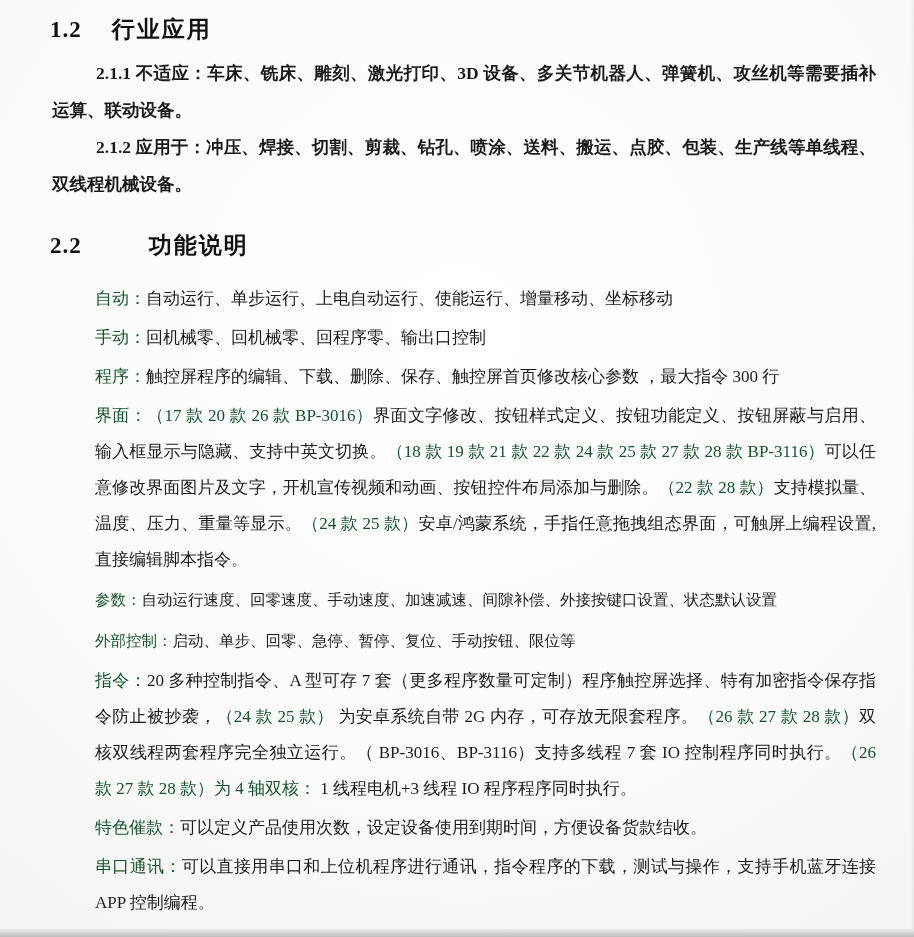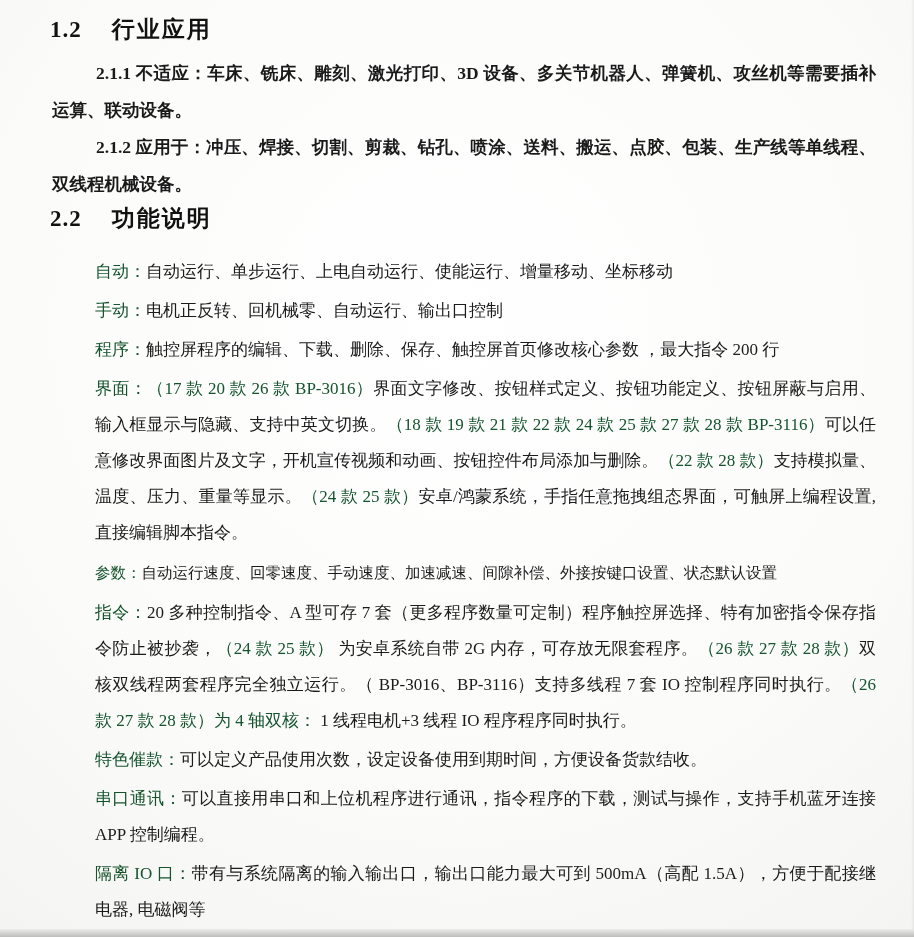--- a/index.html
+++ b/index.html
@@ -33,21 +33,21 @@
   .sec1-body{margin:10px 0 0 2px;}
   .s1-para{
     margin:0;
     font-size:17.5px;
     line-height:37px;
     font-weight:bold;
     text-indent:44px;
     text-align:justify;
     color:#1a1a1a;
   }
-  .sec2-heading{}
+  .sec2-heading{margin-top:27px;gap:37px;}
   .sec2-body{margin:20px 0 0 45px;}
   .item{
     margin:0 0 3px 0;
     font-size:17px;
     line-height:36px;
     text-align:justify;
     color:#1b1b1b;
   }
   .item.sm{font-size:15.5px;line-height:38px;}
   .b{font-weight:normal;color:#14532d;}
@@ -75,24 +75,25 @@
     <p class="s1-para">2.1.2 应用于：冲压、焊接、切割、剪裁、钻孔、喷涂、送料、搬运、点胶、包装、生产线等单线程、双线程机械设备。</p>
   </div>
 
   <h2 class="sec-heading sec2-heading">
     <span class="sec-num">2.2</span>
     <span class="sec-title">功能说明</span>
   </h2>
 
   <div class="sec2-body">
     <p class="item"><span class="b">自动：</span><span>自动运行、单步运行、上电自动运行、使能运行、增量移动、坐标移动</span></p>
-    <p class="item"><span class="b">手动：</span><span>电机正反转、回机械零、自动运行、输出口控制</span></p>
-    <p class="item"><span class="b">程序：</span><span>触控屏程序的编辑、下载、删除、保存、触控屏首页修改核心参数 ，最大指令 200 行</span></p>
+    <p class="item"><span class="b">手动：</span><span>回机械零、回机械零、回程序零、输出口控制</span></p>
+    <p class="item"><span class="b">程序：</span><span>触控屏程序的编辑、下载、删除、保存、触控屏首页修改核心参数 ，最大指令 300 行</span></p>
     <p class="item"><span class="b">界面：</span><span class="b">（17 款 20 款 26 款 BP-3016）</span><span>界面文字修改、按钮样式定义、按钮功能定义、按钮屏蔽与启用、输入框显示与隐藏、支持中英文切换。</span><span class="b">（18 款 19 款 21 款 22 款 24 款 25 款 27 款 28 款 BP-3116）</span><span>可以任意修改界面图片及文字，开机宣传视频和动画、按钮控件布局添加与删除。</span><span class="b">（22 款 28 款）</span><span>支持模拟量、温度、压力、重量等显示。</span><span class="b">（24 款 25 款）</span><span>安卓/鸿蒙系统，手指任意拖拽组态界面，可触屏上编程设置, 直接编辑脚本指令。</span></p>
     <p class="item sm"><span class="b">参数：</span><span>自动运行速度、回零速度、手动速度、加速减速、间隙补偿、外接按键口设置、状态默认设置</span></p>
+    <p class="item sm"><span class="b">外部控制：</span><span>启动、单步、回零、急停、暂停、复位、手动按钮、限位等</span></p>
     <p class="item"><span class="b">指令：</span><span>20 多种控制指令、A 型可存 7 套（更多程序数量可定制）程序触控屏选择、特有加密指令保存指令防止被抄袭，</span><span class="b">（24 款 25 款）</span><span> 为安卓系统自带 2G 内存，可存放无限套程序。</span><span class="b">（26 款 27 款 28 款）</span><span>双核双线程两套程序完全独立运行。（ BP-3016、BP-3116）支持多线程 7 套 IO 控制程序同时执行。</span><span class="b">（26 款 27 款 28 款）为 4 轴双核：</span><span> 1 线程电机+3 线程 IO 程序程序同时执行。</span></p>
     <p class="item"><span class="b">特色催款：</span><span>可以定义产品使用次数，设定设备使用到期时间，方便设备货款结收。</span></p>
     <p class="item"><span class="b">串口通讯：</span><span>可以直接用串口和上位机程序进行通讯，指令程序的下载，测试与操作，支持手机蓝牙连接 APP 控制编程。</span></p>
     <p class="item"><span class="b">隔离 IO 口：</span><span>带有与系统隔离的输入输出口，输出口能力最大可到 500mA（高配 1.5A），方便于配接继电器, 电磁阀等</span></p>
   </div>
 
 </div>
 
 <div class="photo-edge-right"></div>
 <div class="photo-edge-bottom"></div>

